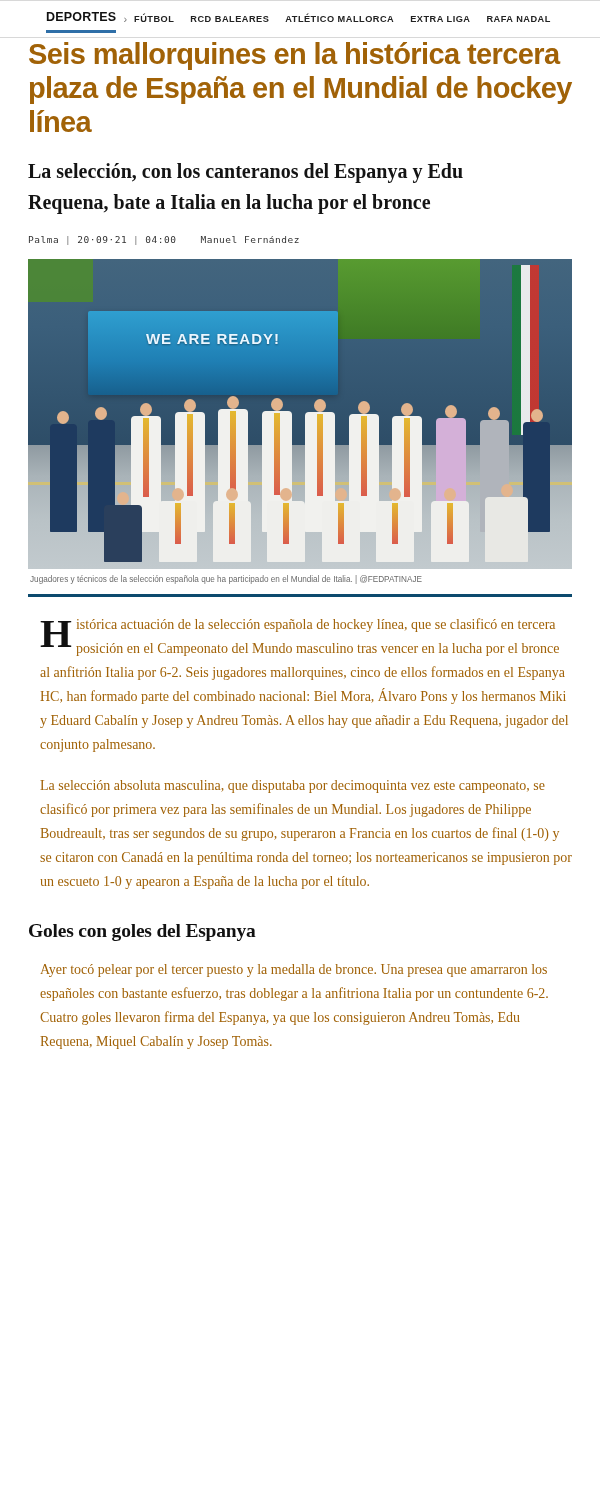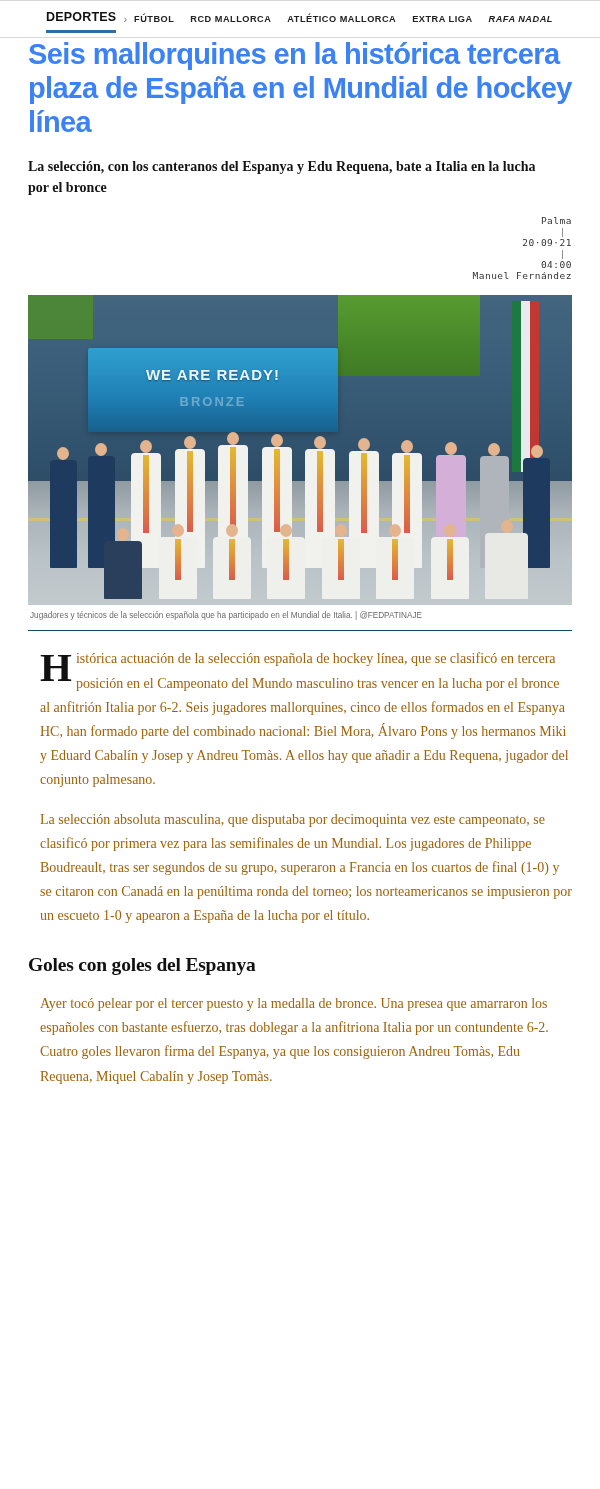--- a/index.html
+++ b/index.html
@@ -69,21 +69,21 @@
   }
   .nav-item {
     font-family: "Liberation Sans", sans-serif;
     font-weight: bold;
     font-size: 9.2px;
     color: #222222;
     letter-spacing: 0.5px;
     margin-right: 16px;
     white-space: nowrap;
   }
-  .nav-item:last-child { margin-right: 0; font-style: italic; }
+  .nav-item:last-child { margin-right: 0; }
 
   
   .article {
     padding: 0 28px;
     box-sizing: border-box;
   }
   .kicker {
     font-family: "Liberation Sans", sans-serif;
     font-size: 8.5px;
     font-weight: bold;
@@ -91,41 +91,40 @@
     color: #2f6fa8;
     margin-top: 17px;
     margin-bottom: 8px;
   }
   h1.headline {
     font-family: "Liberation Sans", sans-serif;
     font-weight: bold;
     font-size: 29px;
     line-height: 1.17;
     letter-spacing: -0.6px;
-    color: #3b82f6;
+    color: #a16207;
     margin: 0 0 16px 0;
   }
   .subhead {
     font-family: "Liberation Serif", serif;
     font-weight: bold;
-    font-size: 14px;
+    font-size: 20px;
     line-height: 1.55;
     color: #141414;
     margin: 0 0 16px 0;
     max-width: 520px;
   }
   .byline {
     font-family: "DejaVu Sans Mono", monospace;
     font-size: 9.5px;
     color: #333333;
     letter-spacing: 0.5px;
     margin-bottom: 14px;
     display: flex;
     align-items: flex-end;
-    flex-direction: column;
   }
   .byline .bsep { margin: 0 6px; color: #777; }
   .byline .author { margin-left: 24px; }
 
   
   .figure { margin: 0 0 6px 0; }
   .photo {
     width: 544px;
     height: 310px;
     position: relative;
@@ -202,21 +201,21 @@
     top: 2px; width: 6px; bottom: 30%;
     background: linear-gradient(180deg,#e2b31a,#d84b3a);
     opacity: .9;
   }
   .caption {
     font-family: "Liberation Sans", sans-serif;
     font-size: 8.2px;
     color: #6a6a6a;
     line-height: 1.5;
     padding: 5px 0 8px 2px;
-    border-bottom: 1px solid #0c4a6e;
+    border-bottom: 3px solid #0c4a6e;
   }
 
   
   .body-text {
     font-family: "Liberation Serif", serif;
     font-size: 14px;
     line-height: 1.72;
     color: #a16207;
     margin: 16px 0 0 12px;
     text-align: left;
@@ -242,21 +241,21 @@
 </head>
 <body>
 
 <div class="page">
 
 
   <div class="navbar">
     <div class="nav-primary">DEPORTES</div>
     <div class="nav-sep">›</div>
     <div class="nav-item">FÚTBOL</div>
-    <div class="nav-item">RCD MALLORCA</div>
+    <div class="nav-item">RCD BALEARES</div>
     <div class="nav-item">ATLÉTICO MALLORCA</div>
     <div class="nav-item">EXTRA LIGA</div>
     <div class="nav-item">RAFA NADAL</div>
   </div>
 
   <div class="article">
 
 
     <h1 class="headline">Seis mallorquines en la histórica tercera plaza de España en el Mundial de hockey línea</h1>
 
@@ -272,21 +271,20 @@
     </div>
 
     <figure class="figure">
       <div class="photo">
         <div class="ph-wall"></div>
         <div class="ph-greenpanel"></div>
         <div class="ph-greenpanel2"></div>
         <div class="ph-flag"></div>
         <div class="ph-banner">
           <div class="ph-banner-text">WE ARE READY!</div>
-          <div class="ph-banner-sub">BRONZE</div>
         </div>
         <div class="ph-floor">
           <div class="ph-floor-line" style="top:30%"></div>
         </div>
         <div class="ph-team">
 
           <div class="pl" style="left:4%;  width:5%;  height:56%; background:#1e3a5f;">
               <div class="head"></div>
               <div class="body" style="background:#1e3a5f"></div>
             </div>

